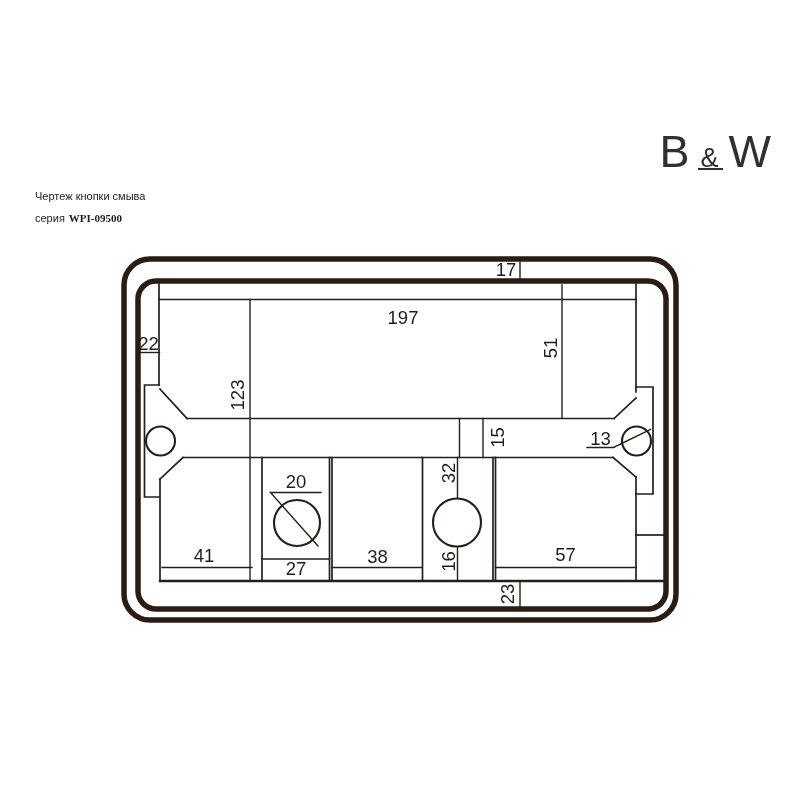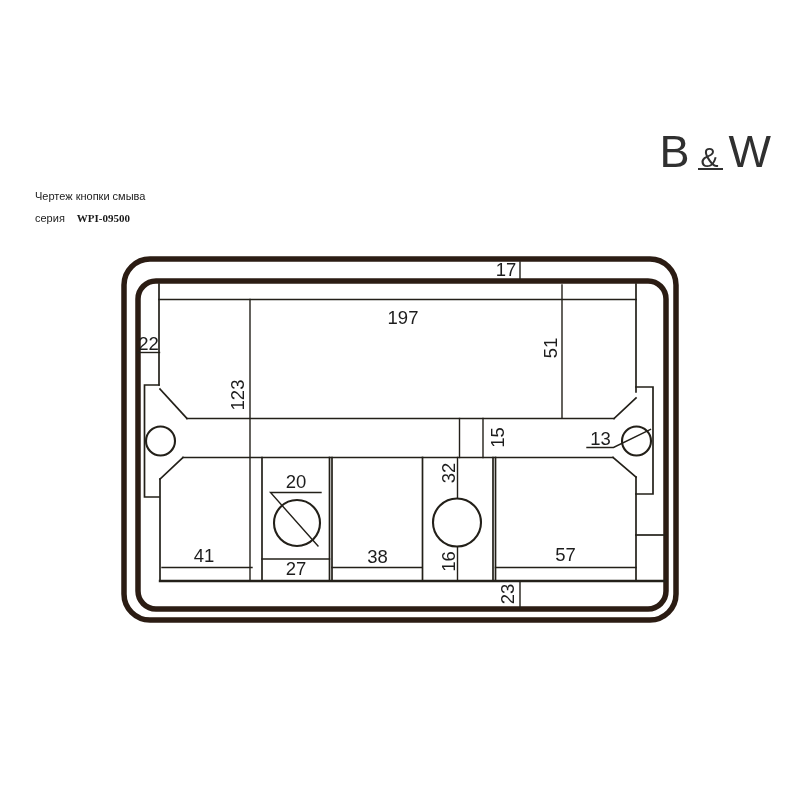--- a/index.html
+++ b/index.html
@@ -6,21 +6,21 @@
   body {
     width:800px; height:800px; position:relative; overflow:hidden;
     background:#ffffff;
     font-family:"Liberation Sans", sans-serif;
   }
   .title-block {
     position:absolute; left:35px; top:186px;
     font-size:11px; line-height:21.5px; color:#1b1b1b;
   }
   .title-block .bold { font-weight:bold;font-family:Liberation Serif, serif; }
-  .title-block .series-label { margin-right:12px; }
+  .title-block .series-label { margin-right:4px; }
   .brand-logo {
     position:absolute; right:28px; top:126px;
     font-size:45px; color:#303030; letter-spacing:1px;
     white-space:nowrap;
   }
   .brand-logo .letter-b { margin-right:10px; }
   .brand-logo .amp {
     font-size:27px; position:relative; margin-right:9px; display:inline-block;
   }
   .brand-logo .amp::after {

